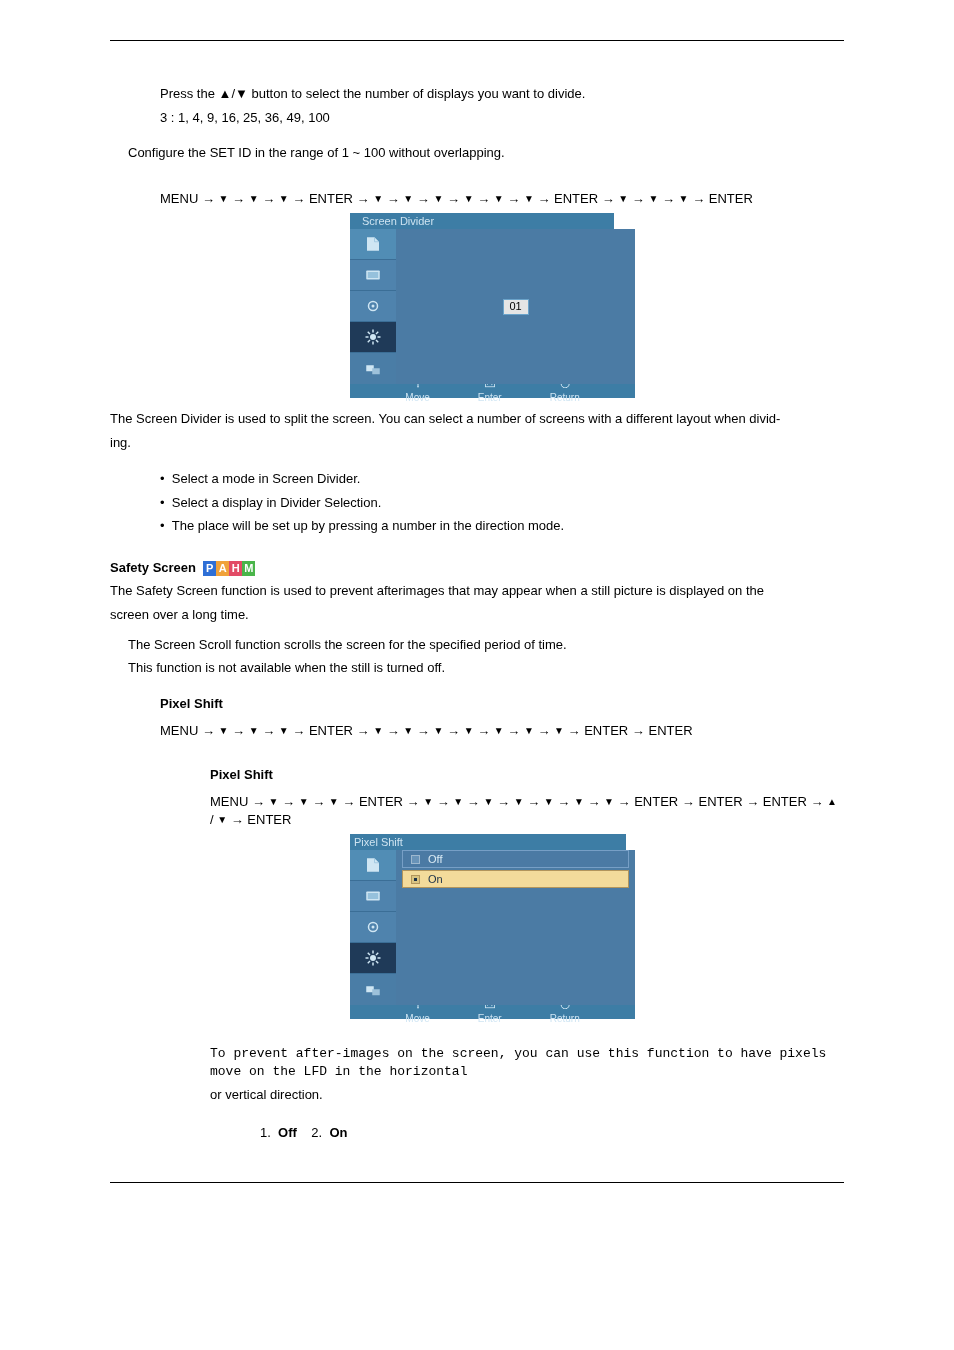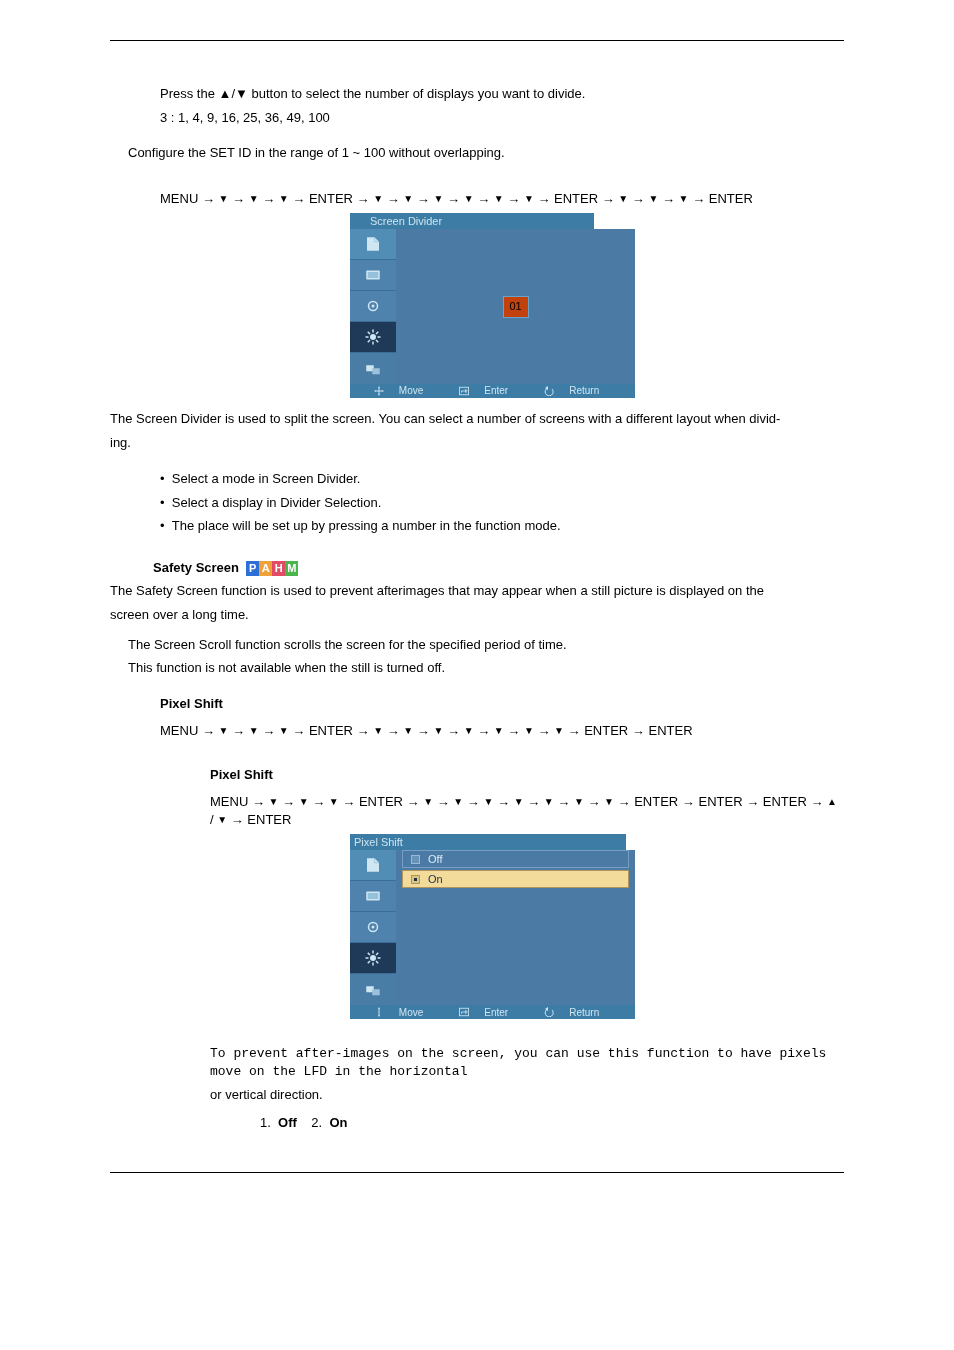--- a/index.html
+++ b/index.html
@@ -9,26 +9,26 @@
     font-family: Arial, Helvetica, sans-serif;
     font-size: 13px;
     color: #000;
     padding: 40px 110px 40px 110px;
     line-height: 1.35;
   }
   .topline { border-top: 1px solid #000; margin-bottom: 44px; }
   .botline { border-top: 1px solid #000; margin-top: 40px; }
 
   .header-block-divider {
-    width: 244px;
+    width: 264px;
     height: 16px;
     background: #3d7da5;
     color: #cde3f0;
     font-size: 11px;
-    padding: 1px 20px;
+    padding: 1px 12px;
   }
   .header-block-shift {
     width: 276px;
     height: 16px;
     background: #3d7da5;
     color: #cde3f0;
     font-size: 11px;
     padding: 1px 4px;
   }
   .osd {
@@ -56,30 +56,30 @@
   .sideicon { width:22px; height:18px; }
   .osd-footer {
     height: 14px;
     background:#3d7da5;
     color:#cfe5f3;
     font-size:10px;
     display:flex;
     justify-content:center;
     align-items:center;
   }
-  .osd-footer span { margin: 0 12px; display:inline-flex; align-items:center; gap:3px;}
+  .osd-footer span { margin: 0 12px; display:inline-flex; align-items:center; gap:3px;flex-direction:column;}
   .osd-footer svg { width:10px; height:10px; }
 
   .sd-content {
     width:100%; height:100%;
     display:flex; align-items:center; justify-content:center;
   }
   .sd-box {
-    width:26px; height:22px;
-    background:#c2410c;
+    width:26px; height:16px;
+    background:#e5e5e5;
     color:#000;
     font-size:11px;
     display:flex; align-items:center; justify-content:center;
     border:1px solid #6aa3ca;
   }
 
   .ps-list { padding-top:0; }
   .ps-row {
     height:18px;
     margin: 0 6px 2px 6px;
@@ -111,21 +111,21 @@
     text-align:center;
     color:#fff;
     font-size:11px;
     line-height:15px;
   }
   .pahm .p { background:#2e6fd6; }
   .pahm .a { background:#f0a23a; }
   .pahm .h { background:#e24b66; }
   .pahm .m { background:#4ab54a; }
 
-  .section-title { font-weight:bold; margin-top:24px;margin-left:43px; }
+  .section-title { font-weight:bold; margin-top:24px; }
 </style>
 </head>
 <body>
 
 <div class="topline"></div>
 
 <p class="para indent1">Press the ▲/▼ button to select the number of displays you want to divide.</p>
 <p class="para indent1">3 : 1, 4, 9, 16, 25, 36, 49, 100</p>
 <p class="para" style="margin-left:18px; margin-top:18px;">Configure the SET ID in the range of 1 ~ 100 without overlapping.</p>
 
@@ -206,21 +206,21 @@
         </svg>
         <span>Return</span>
       </span>
   </div>
 </div>
 
 <p class="para" style="margin-top:12px;">The Screen Divider is used to split the screen. You can select a number of screens with a different layout when divid-</p>
 <p class="para">ing.</p>
 <p class="para indent1" style="margin-top:19px;">•&nbsp;&nbsp;<span>Select a mode in Screen Divider.</span></p>
 <p class="para indent1">•&nbsp;&nbsp;<span>Select a display in Divider Selection.</span></p>
-<p class="para indent1">•&nbsp;&nbsp;<span>The place will be set up by pressing a number in the function mode.</span></p>
+<p class="para indent1">•&nbsp;&nbsp;<span>The place will be set up by pressing a number in the direction mode.</span></p>
 
 <p class="para section-title">
   <span>Safety Screen</span>&nbsp;
   <span class="pahm"><span class="p">P</span><span class="a">A</span><span class="h">H</span><span class="m">M</span></span>
 </p>
 
 <p class="para" style="margin-top:2px;">The Safety Screen function is used to prevent afterimages that may appear when a still picture is displayed on the</p>
 <p class="para">screen over a long time.</p>
 <p class="para" style="margin-left:18px; margin-top:12px;">The Screen Scroll function scrolls the screen for the specified period of time.</p>
 <p class="para" style="margin-left:18px;">This function is not available when the still is turned off.</p>
@@ -314,15 +314,15 @@
           <path d="M8 3 A4 4 0 1 1 4 2" fill="none" stroke="#cfe5f3" stroke-width="1"></path>
           <path d="M4 0 L4 4 L1 2 Z" fill="#cfe5f3"></path>
         </svg>
         <span>Return</span>
       </span>
   </div>
 </div>
 
 <p class="para indent2" style="margin-top:26px;font-family:Liberation Mono, monospace;">To prevent after-images on the screen, you can use this function to have pixels move on the LFD in the horizontal</p>
 <p class="para indent2">or vertical direction.</p>
-<p class="para" style="margin-left:150px; margin-top:10px;">1.&nbsp;&nbsp;<b>Off</b>&nbsp;&nbsp;&nbsp;&nbsp;2.&nbsp;&nbsp;<b>On</b></p>
+<p class="para" style="margin-left:150px; margin-top:20px;">1.&nbsp;&nbsp;<b>Off</b>&nbsp;&nbsp;&nbsp;&nbsp;2.&nbsp;&nbsp;<b>On</b></p>
 
 <div class="botline"></div>
 
 </body></html>

